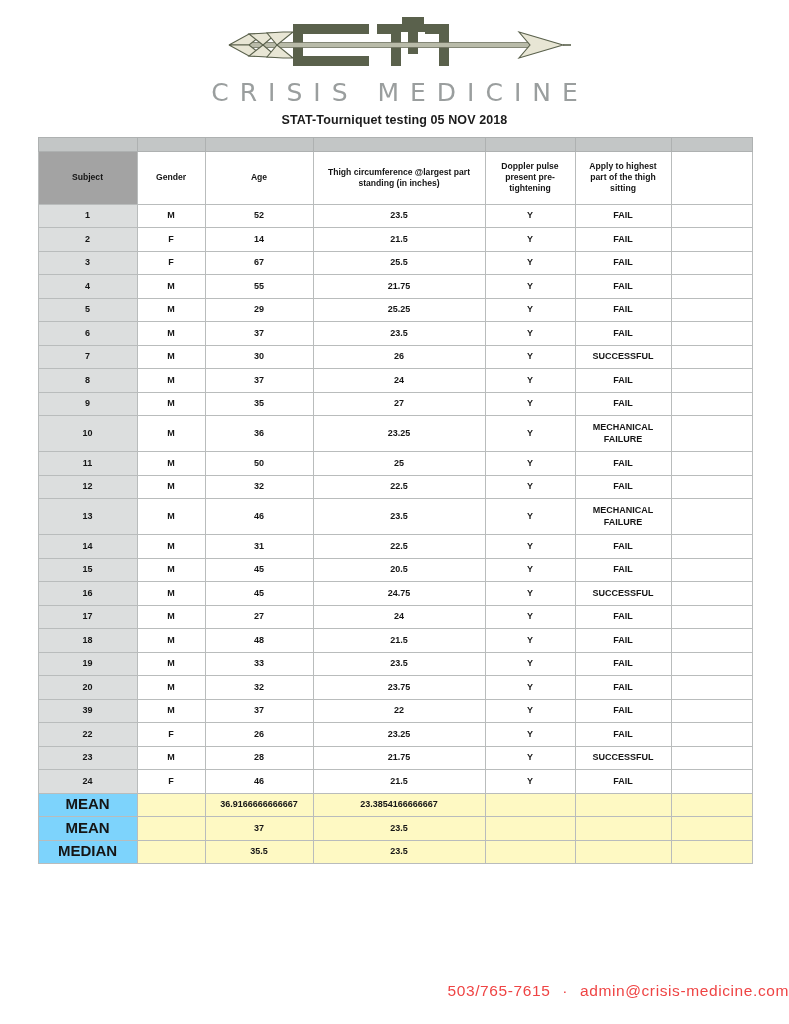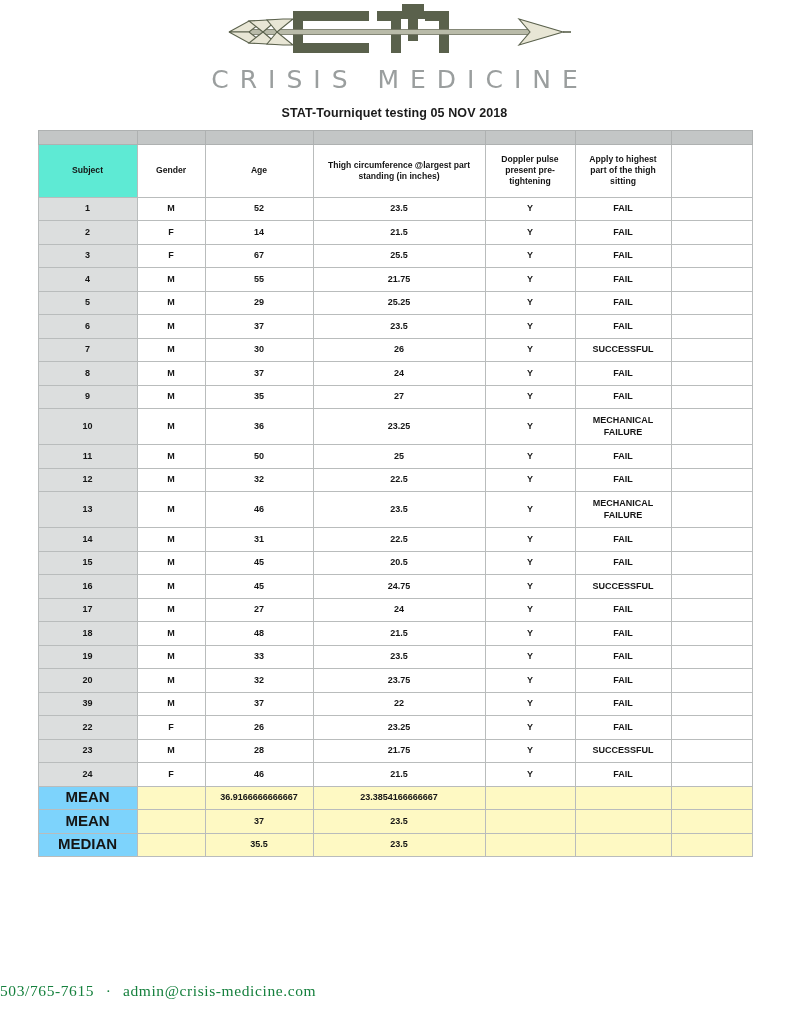--- a/index.html
+++ b/index.html
@@ -12,21 +12,21 @@
     height: 1024px;
     position: relative;
     font-family: "Liberation Sans", sans-serif;
     color: #111111;
     overflow: hidden;
   }
 
   
   .header {
     width: 100%;
-    padding-top: 1px;
+    padding-top: 14px;
     display: flex;
     flex-direction: column;
     align-items: center;
   }
   .logo-mark {
     width: 352px;
     height: 62px;
     position: relative;
   }
   .logo-mark svg { display: block; width: 100%; height: 100%; }
@@ -37,21 +37,21 @@
     letter-spacing: 11px;
     color: #9a9e9e;
     font-family: "DejaVu Sans", sans-serif;
     font-weight: 400;
     text-indent: 11px;
     line-height: 1;
     white-space: nowrap;
   }
 
   .subtitle {
-    margin-top: 15px;
+    margin-top: 9px;
     font-size: 12.5px;
     font-weight: 700;
     color: #1b1b1b;
     letter-spacing: 0.1px;
     line-height: 1;
   }
 
   
   .table-wrap {
     margin: 10px auto 0 auto;
@@ -81,21 +81,21 @@
   }
   
   tr.headrow td {
     height: 52px;
     background: #ffffff;
     font-size: 8.6px;
     font-weight: 700;
     padding: 0 5px;
   }
   tr.headrow td.c0 {
-    background: #5eead4;
+    background: #a3a3a3;
   }
 
   
   tr.datarow td { height: 22.5px; background: #ffffff; font-weight: 700; }
   tr.datarow td.c0 { background: #dcdede; }
   tr.tall td { height: 35px; }
 
   tr.summary td { height: 22.5px; background: #fef9c3; }
   tr.summary td.c0 { background: #7dd3fc; font-size: 15px; }
 
@@ -108,25 +108,25 @@
   .col6 { width: 81px; }
 
   .twoline { white-space: pre-line; }
 
   
   .footer {
     position: absolute;
     left: 0;
     right: 0;
     bottom: 24px;
-    text-align: left;
-    color: #15803d;
+    text-align: right;
+    color: #ef4444;
     font-size: 15.5px;
     letter-spacing: 0.6px;
-    font-family: Liberation Serif, serif;
+    font-family: Liberation Sans, sans-serif;
   }
   .footer .dot { padding: 0 7px; }
 </style>
 </head>
 <body>
 
 <div class="header">
 
   <div class="logo-mark">
     <svg viewBox="0 0 352 62" xmlns="http://www.w3.org/2000/svg">

